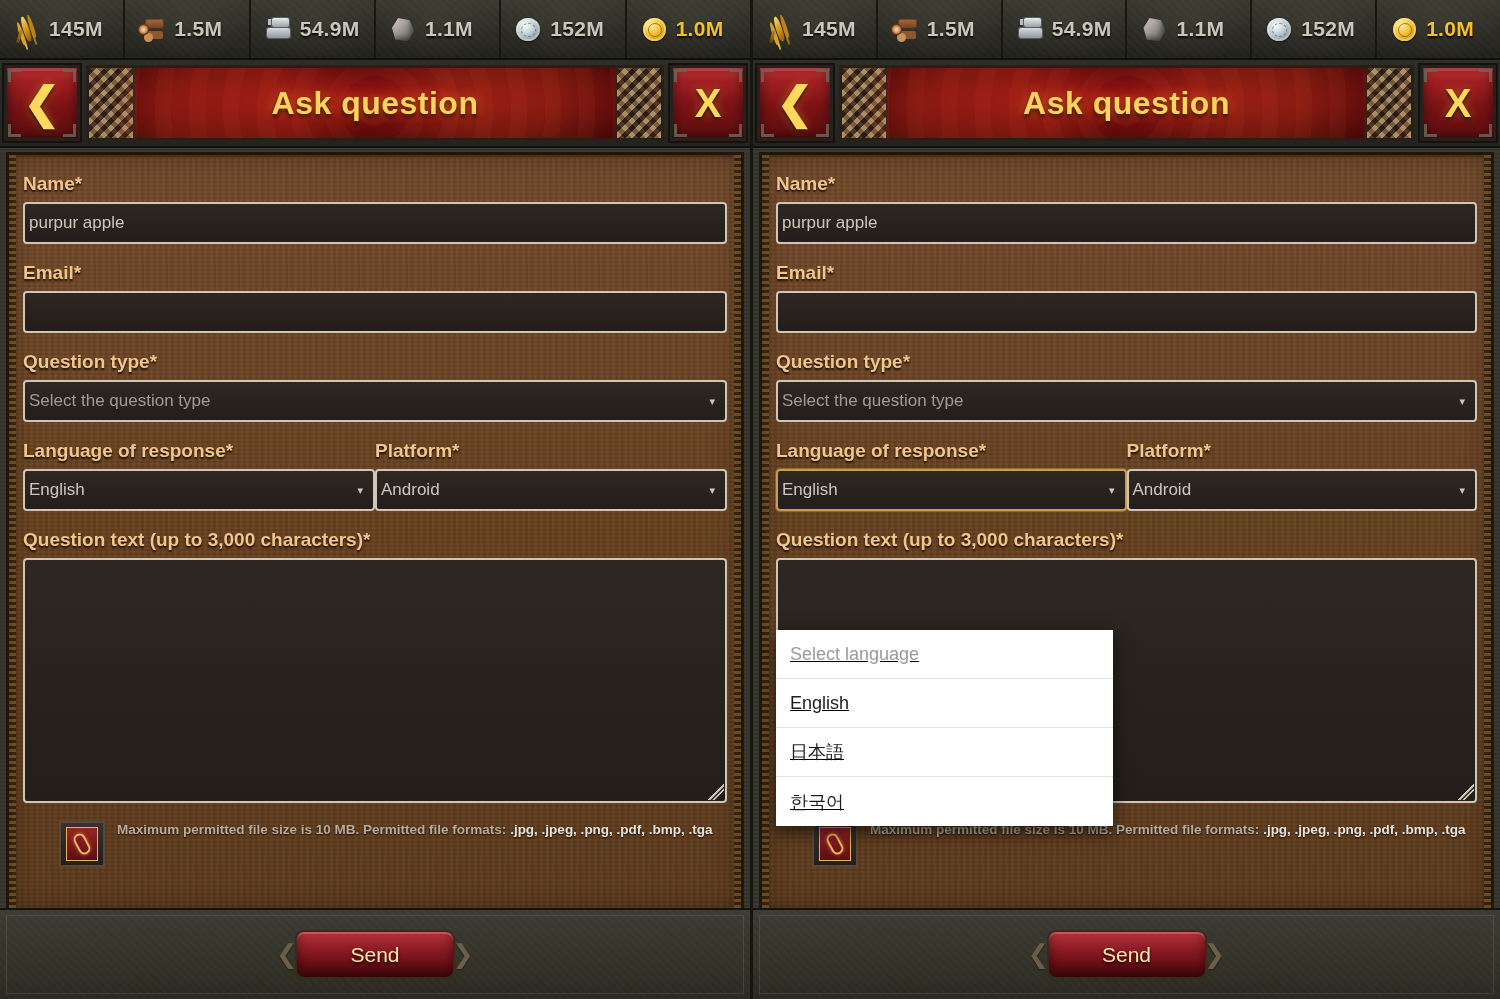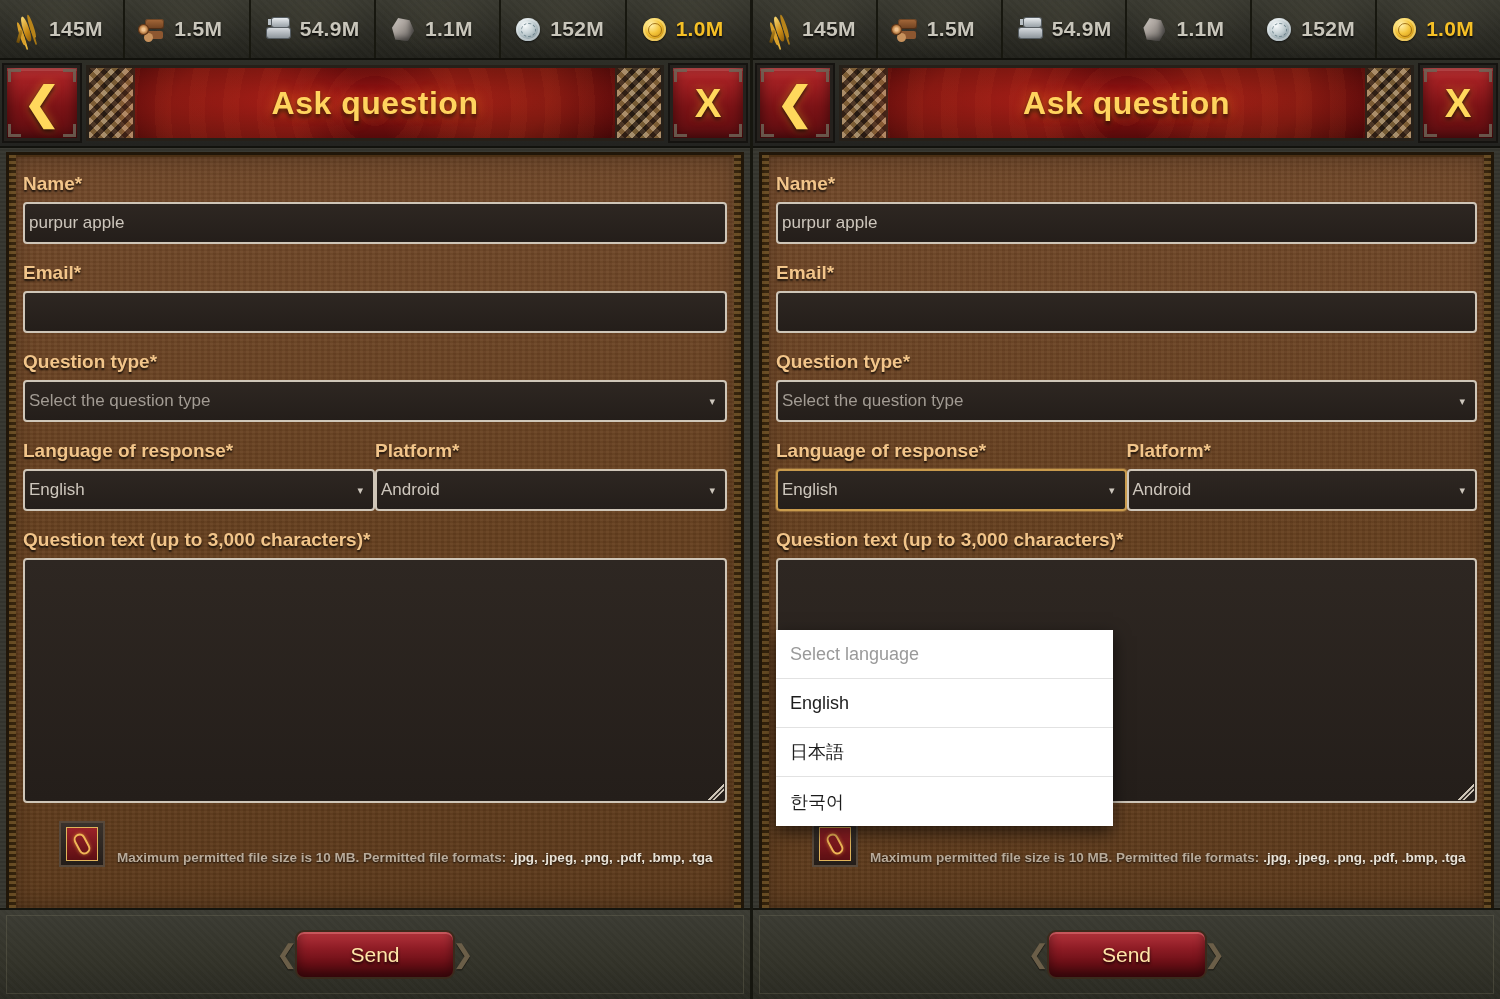--- a/index.html
+++ b/index.html
@@ -318,21 +318,21 @@
   .tawrap .resizer {
     position: absolute; right: 3px; bottom: 3px;
     width: 16px; height: 16px;
     background: linear-gradient(135deg, transparent 48%, #cfc6b8 50%, #cfc6b8 56%, transparent 58%),
                 linear-gradient(135deg, transparent 62%, #cfc6b8 64%, #cfc6b8 70%, transparent 72%);
     pointer-events: none;
   }
 
   
   .attachrow {
-    display: flex; align-items: flex-end; gap: 12px;
+    display: flex; align-items: flex-start; gap: 12px;
     margin-top: 13px;
     padding-left: 36px;
   }
   .attachbtn {
     position: relative;
     width: 46px; height: 46px; flex: none;
     background: linear-gradient(180deg, #3a322c, #241d19);
     border: 2px solid #57493c;
     display: flex; align-items: center; justify-content: center;
     cursor: pointer;
@@ -361,20 +361,21 @@
 
   
   .ddmenu {
     position: absolute;
     left: 14px;
     top: 475px;
     width: 337px;
     background: #ffffff;
     box-shadow: 0 6px 16px rgba(0,0,0,.6);
     z-index: 50;
+    text-decoration: underline;
   }
   .ddopt {
     height: 49px;
     display: flex; align-items: center;
     padding: 0 14px;
     font-size: 18px;
     color: #1c1c1c;
     border-bottom: 1px solid #e2e2e2;
     cursor: pointer;
     background: #fff;

